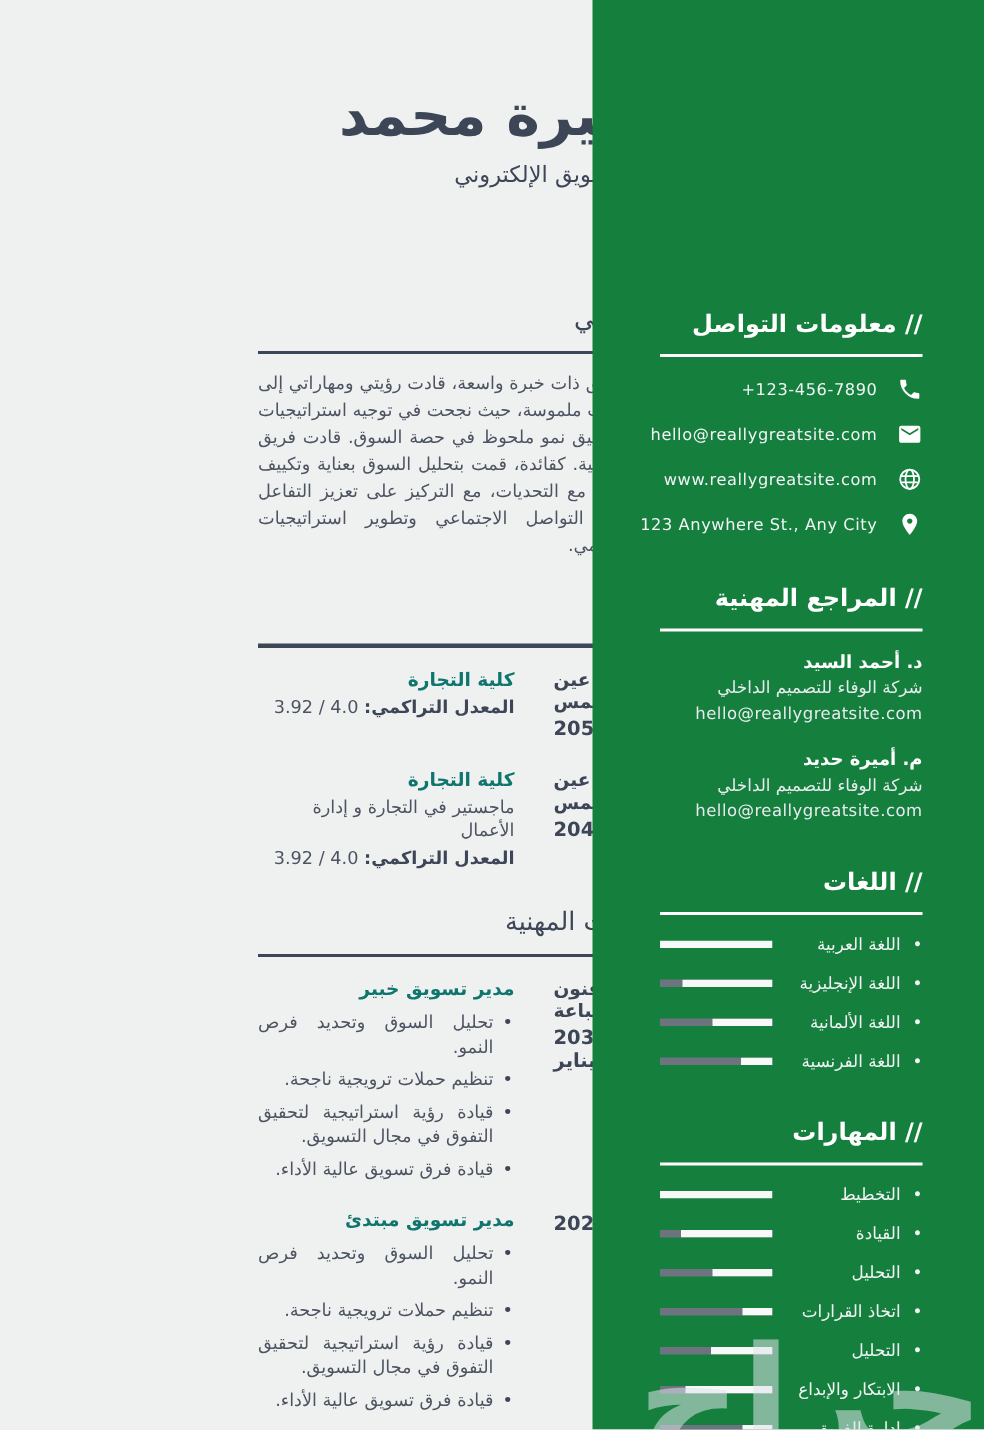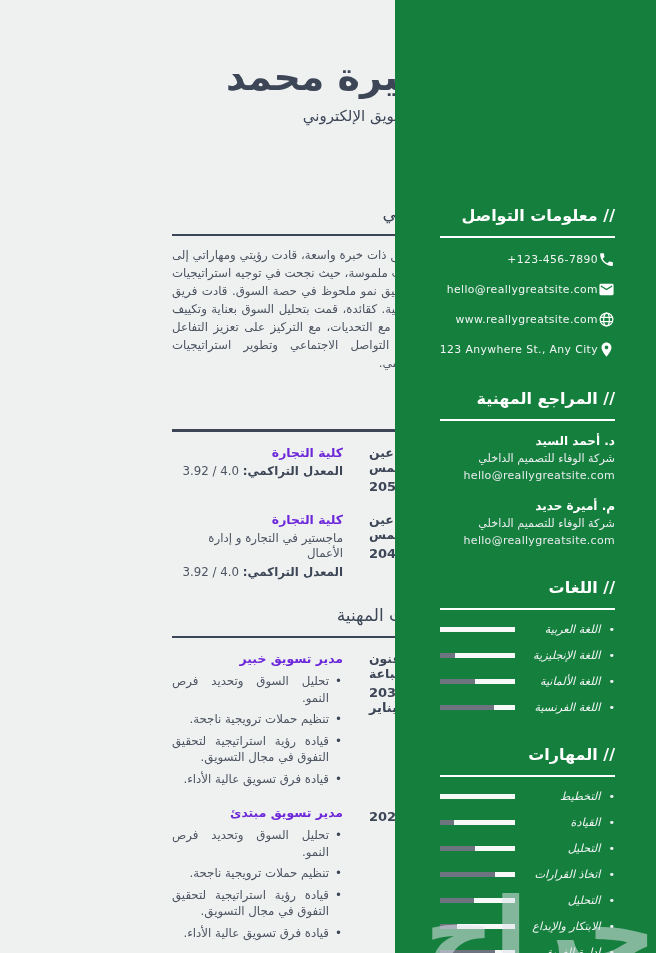--- a/index.html
+++ b/index.html
@@ -30,21 +30,21 @@
     margin-top:10px; font-size:11.8px; line-height:18px; color:#4d5461;
     text-align:justify;
   }
 
   .entry { display:flex; gap:26px; margin-top:13px; }
   .entry + .entry { margin-top:18px; }
   .entry-side { flex:0 0 93px; text-align:left; }
   .entry-body { flex:1; text-align:right; }
   .org { font-size:12.4px; font-weight:bold; color:#3d4656; line-height:15px; }
   .dates { font-size:13px; font-weight:bold; color:#3d4656; margin-top:4px; }
-  .bold-line { font-size:12.4px; font-weight:bold; color:#6d28d9; line-height:15px; }
+  .bold-line { font-size:12.4px; font-weight:bold; color:#0f766e; line-height:15px; }
   .detail-line { font-size:11.8px; color:#4d5461; margin-top:4px; line-height:15px; }
   .gpa-line { font-size:11.8px; color:#3d4656; margin-top:4px; }
   .gpa-line .lbl { font-weight:bold; }
   .gpa-line .val { color:#4d5461; }
 
   ul.bullets { list-style:none; margin-top:7px; }
   ul.bullets li {
     position:relative; padding-right:14px; margin-top:5px;
     font-size:11.8px; line-height:16.5px; color:#4d5461;
     text-align:justify;
@@ -53,33 +53,33 @@
 
   
   .sidebar { position:absolute; top:0; right:0; width:261px; height:100%; background:#15803d; }
   .sb-content { position:absolute; top:0; right:41px; left:45px; color:#f2f4f6; }
 
   .sb-section { margin-top:31px; }
   .sb-section.first { margin-top:206px; }
   .sb-heading { font-size:16px; font-weight:bold; color:#ffffff; text-align:right; }
   .sb-rule { height:2px; background:#ffffff; margin-top:11px; }
 
-  .contact-row { display:flex; align-items:center; margin-top:13px; }
+  .contact-row { display:flex; align-items:center; gap:13px; margin-top:13px; }
   .contact-row .c-icon { flex:0 0 17px; height:17px; }
   .contact-row .c-icon svg { width:17px; height:17px; display:block; }
   .contact-text { font-size:10.8px; letter-spacing:0.4px; color:#f2f4f6; white-space:nowrap; }
 
   .ref { margin-top:13px; text-align:right; }
   .ref + .ref { margin-top:17px; }
   .ref-name { font-size:12px; font-weight:bold; color:#ffffff; }
   .ref-company { font-size:11.2px; margin-top:4px; color:#e8ebef; }
   .ref-email { font-size:11px; margin-top:4px; color:#e8ebef; letter-spacing:0.3px; }
 
   .meter-row { display:flex; align-items:center; justify-content:space-between; margin-top:13px; }
-  .meter-label { font-size:11.2px; color:#f2f4f6;font-style:italic; }
+  .meter-label { font-size:11.2px; color:#f2f4f6; }
   .meter-label::before { content:"•"; margin-left:8px; }
   .bar { width:75px; height:4.5px; background:#6d747f; overflow:hidden; }
   .bar-fill { height:100%; background:#f7f9f9; }
 
   
   .watermark {
     position:absolute; bottom:-28px; right:0px; z-index:5;
     font-size:96px; font-weight:bold; line-height:1;
     color:rgba(222,228,235,0.55);
     pointer-events:none;

